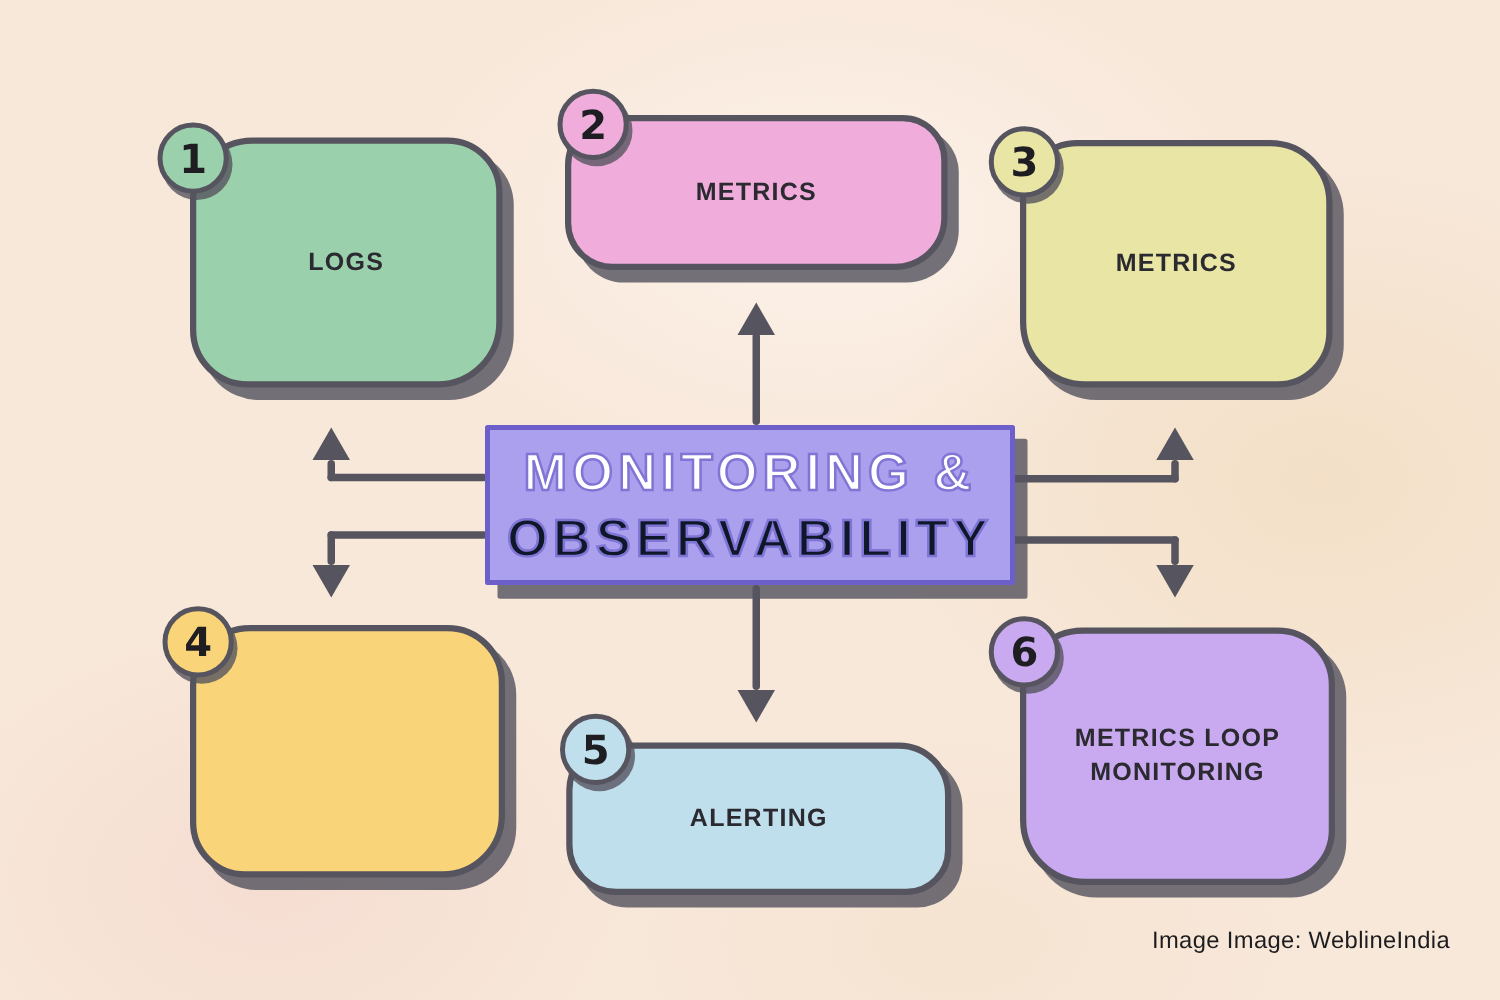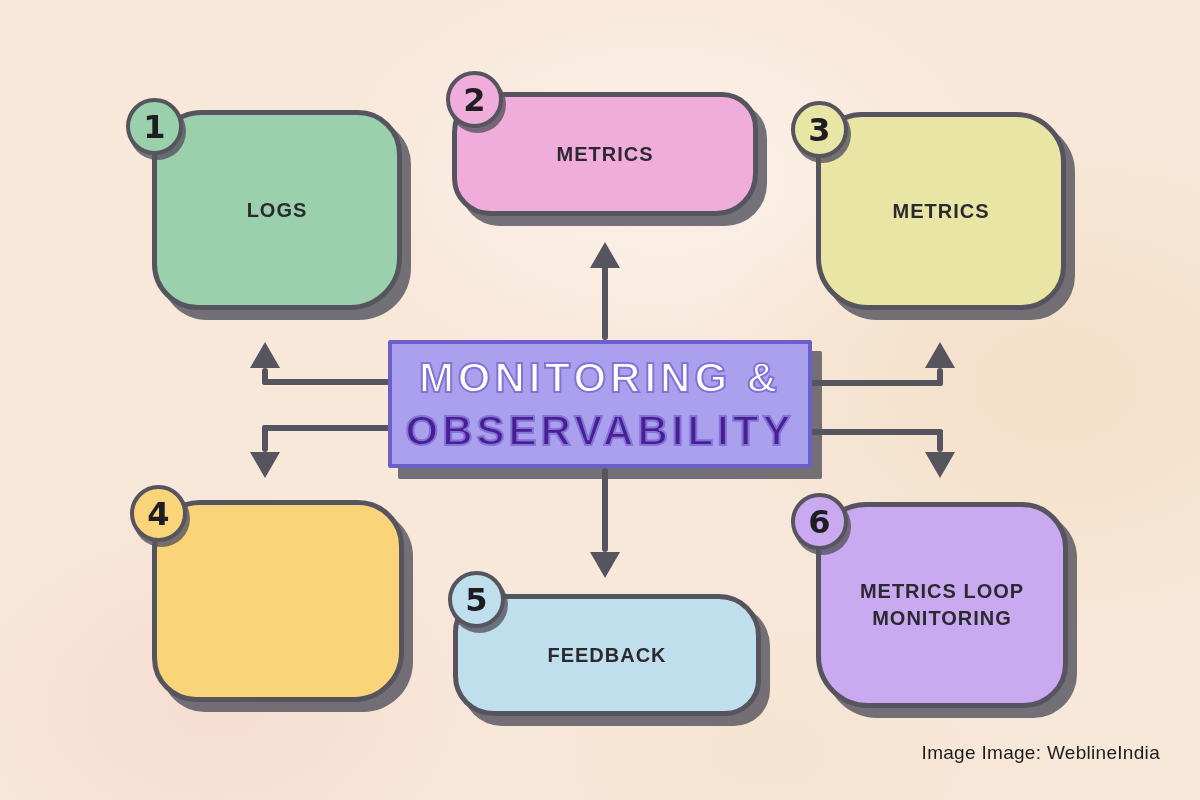--- a/index.html
+++ b/index.html
@@ -141,29 +141,29 @@
   <div class="node node-dashboards" style="background-color: rgb(250, 212, 120);">
     <div class="badge" style="background-color: rgb(250, 212, 120);">
       <span>4</span>
     </div>
   </div>
 
   <div class="node node-alerting" style="background-color: rgb(192, 223, 237);">
     <div class="badge" style="background-color: rgb(192, 223, 237);">
       <span>5</span>
     </div>
-    <div class="label">FEEDBACK</div>
+    <div class="label">ALERTING</div>
   </div>
 
   <div class="node node-feedback" style="background-color: rgb(201, 169, 240);">
     <div class="badge" style="background-color: rgb(201, 169, 240);">
       <span>6</span>
     </div>
     <div class="label">METRICS LOOP MONITORING</div>
   </div>
 
   <div class="center-box" style="background-color: rgb(170, 160, 238); border-color: rgb(108, 95, 201);">
     <div class="title-line" style="color: rgb(255, 255, 255); -webkit-text-stroke-color: rgb(128, 117, 213);">MONITORING &amp;</div>
-    <div class="title-line" style="color: #4c1d95; -webkit-text-stroke-color: rgb(128, 117, 213);">OBSERVABILITY</div>
+    <div class="title-line" style="color: #0f172a; -webkit-text-stroke-color: rgb(128, 117, 213);">OBSERVABILITY</div>
   </div>
 
   <div class="credit" style="color: rgb(29, 29, 31);">Image Image: WeblineIndia</div>
 </div>
 
 </body></html>

